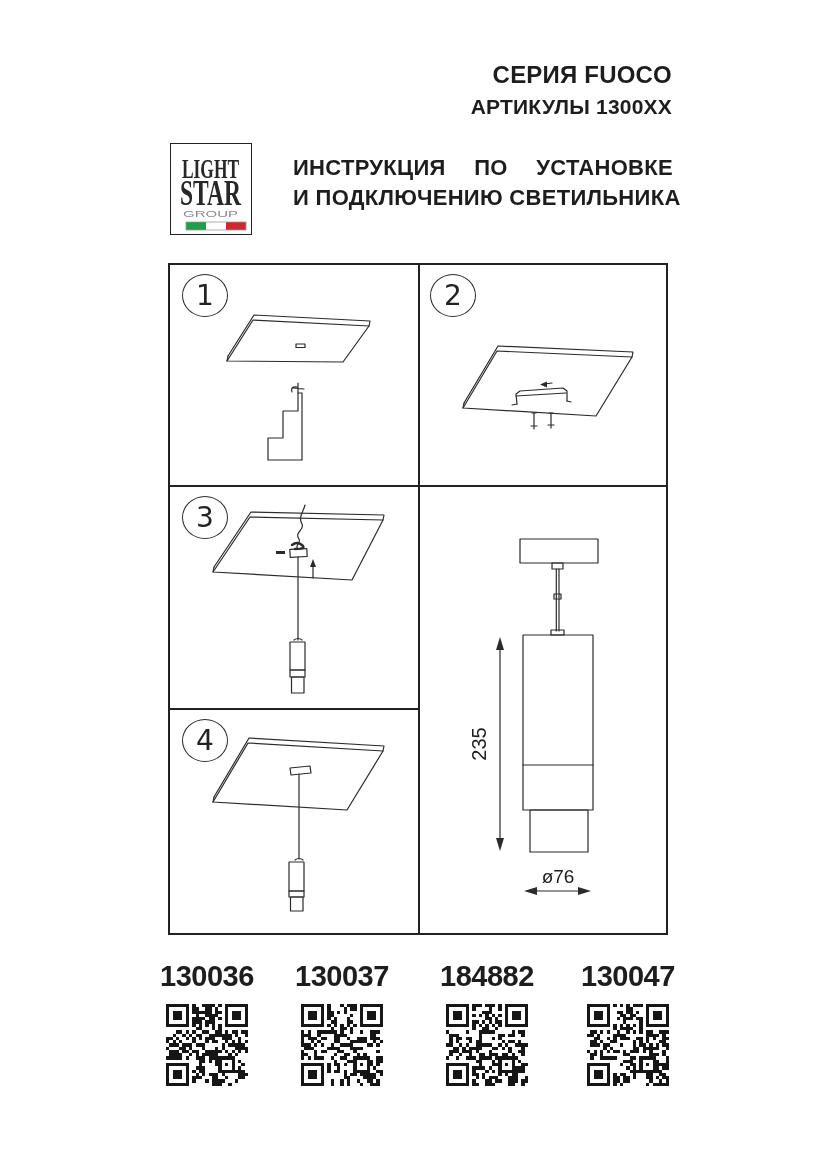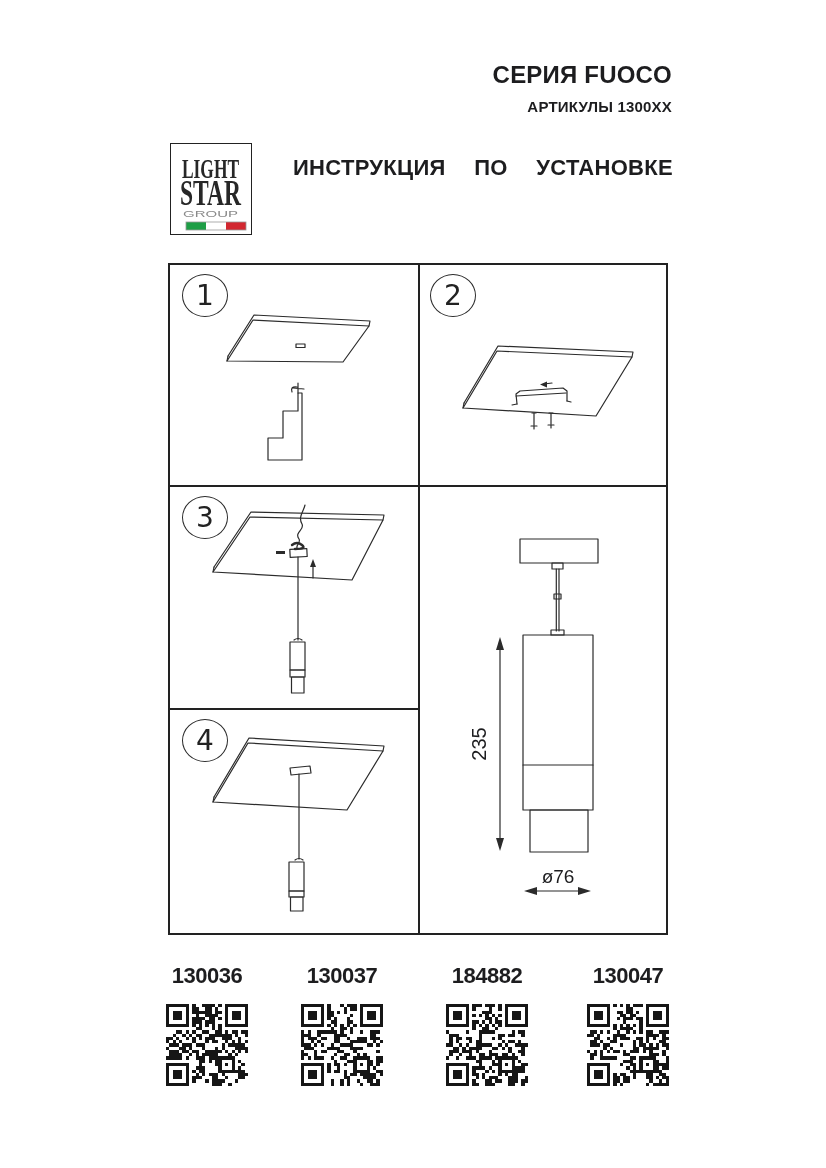--- a/index.html
+++ b/index.html
@@ -3,42 +3,42 @@
 <meta charset="utf-8">
 <style>
   html,body{margin:0;padding:0;background:#ffffff;}
   .page{
     position:relative;width:826px;height:1168px;background:#ffffff;overflow:hidden;
     font-family:"Liberation Sans",sans-serif;color:#1d1d1f;border-radius:12px;
   }
   
   .titles{position:absolute;top:62px;right:154px;text-align:right;}
   .series-title{font-size:24px;font-weight:bold;line-height:26px;letter-spacing:.2px;}
-  .articles-subtitle{font-size:15px;font-weight:bold;line-height:22px;margin-top:8px;letter-spacing:.2px;}
+  .articles-subtitle{font-size:21px;font-weight:bold;line-height:22px;margin-top:8px;letter-spacing:.2px;}
   .logo-box{position:absolute;left:170px;top:143px;width:80px;height:90px;border:1.5px solid #222;text-align:right;}
   .heading{position:absolute;left:293px;top:153px;width:380px;font-weight:bold;font-size:22px;line-height:30px;}
   .heading div{text-align:justify;text-align-last:justify;letter-spacing:.3px;white-space:nowrap;}
   
   .grid{position:absolute;left:168px;top:263px;width:500px;height:672px;
         border:2px solid #222;box-sizing:border-box;}
   .div-v{position:absolute;left:248px;top:0;bottom:0;width:2px;background:#222;}
   .div-h1{position:absolute;left:0;right:0;top:220px;height:2px;background:#222;}
   .div-h2{position:absolute;left:0;width:248px;top:443px;height:2px;background:#222;}
   .badge{position:absolute;width:44px;height:41px;border:1.6px solid #2b2b2b;border-radius:50%;
          display:flex;align-items:center;justify-content:center;
          font-family:"DejaVu Sans",sans-serif;font-size:28px;color:#222;background:#fff;}
   .panel-svg{position:absolute;overflow:visible;}
   .panel-svg path,.panel-svg rect,.panel-svg line,.panel-svg polyline,.panel-svg ellipse{
      fill:none;stroke:#2b2b2b;stroke-width:1.2;stroke-linejoin:round;stroke-linecap:round;}
   .panel-svg .fill{fill:#2b2b2b;stroke:none;}
   .panel-svg .thick{stroke-width:2.4;}
   .panel-svg text{fill:#1d1d1f;stroke:none;font-family:"Liberation Sans",sans-serif;}
   
   .product{position:absolute;top:963px;width:140px;text-align:center;}
-  .article-number{font-size:22px;font-weight:bold;letter-spacing:-.5px;line-height:26px;}
+  .article-number{font-size:29px;font-weight:bold;letter-spacing:-.5px;line-height:26px;}
   .qr{width:82px;height:82px;margin:15px auto 0;}
   .qr svg{width:100%;height:100%;display:block;}
   
   .logo-box svg{display:block;}
 </style>
 </head>
 <body>
 
 <div class="page">
 
@@ -56,20 +56,21 @@
         <rect x="15" y="78" width="20" height="8" stroke="none" fill="#1e9e46"></rect>
         <rect x="35" y="78" width="20" height="8" stroke="none" fill="#ffffff"></rect>
         <rect x="55" y="78" width="20" height="8" stroke="none" fill="#d22730"></rect>
         <rect x="15" y="78" width="60" height="8" fill="none" stroke="#999" stroke-width="0.8"></rect>
       </g>
     </svg>
   </div>
 
   <div class="heading">
     <div>ИНСТРУКЦИЯ ПО УСТАНОВКЕ</div>
+    <div>И ПОДКЛЮЧЕНИЮ СВЕТИЛЬНИКА</div>
   </div>
 
   <div class="grid">
     <div class="div-v"></div>
     <div class="div-h1"></div>
     <div class="div-h2"></div>
 
     <div class="badge" style="left:12px;top:9px">1</div>
     <div class="badge" style="left:260px;top:9px">2</div>
     <div class="badge" style="left:12px;top:231px">3</div>

